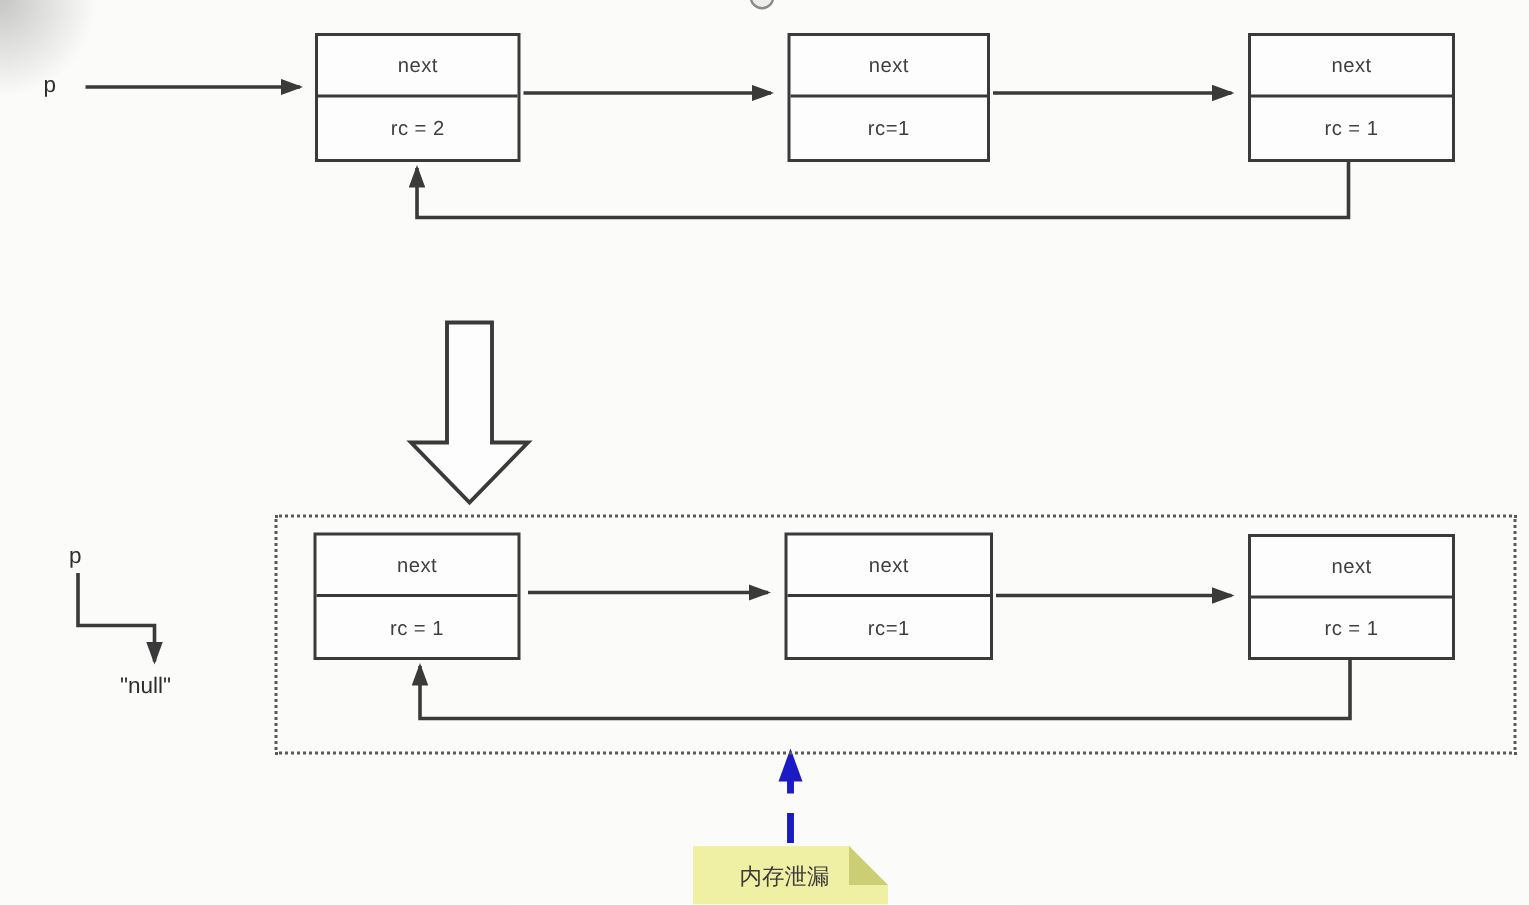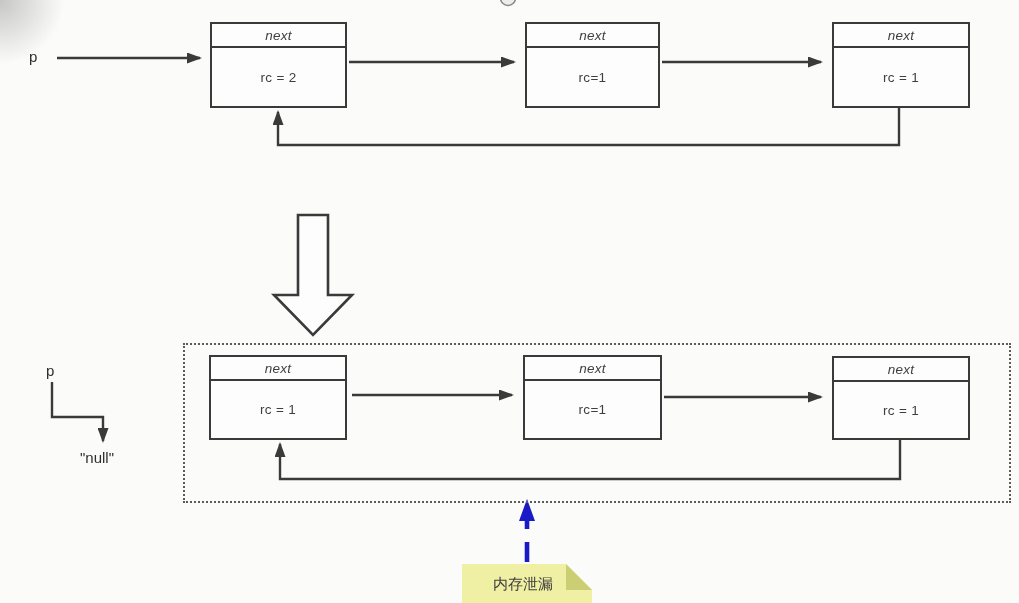--- a/index.html
+++ b/index.html
@@ -37,21 +37,21 @@
   .node{
     position:absolute;
     background:var(--node-fill);
     border:2.4px solid var(--line);
     display:flex;flex-direction:column;
   }
   .cell{
     display:flex;align-items:center;justify-content:center;
     font-size:13.5px;letter-spacing:.3px;color:var(--ink);
   }
-  .cell.field{height:24px;border-bottom:2.4px solid var(--line);font-style:italic;}
+  .cell.field{height:41px;border-bottom:2.4px solid var(--line);}
   .cell.rc{flex:1;}
 
   .lbl{position:absolute;font-size:15px;color:#2e2e2e;}
 
   .dotted-box{
     position:absolute;left:183px;top:343px;width:828px;height:160px;
     border:2.2px dotted #5a5a5a;
   }
 
   .note{position:absolute;left:462px;top:564px;width:130px;height:46px;}

